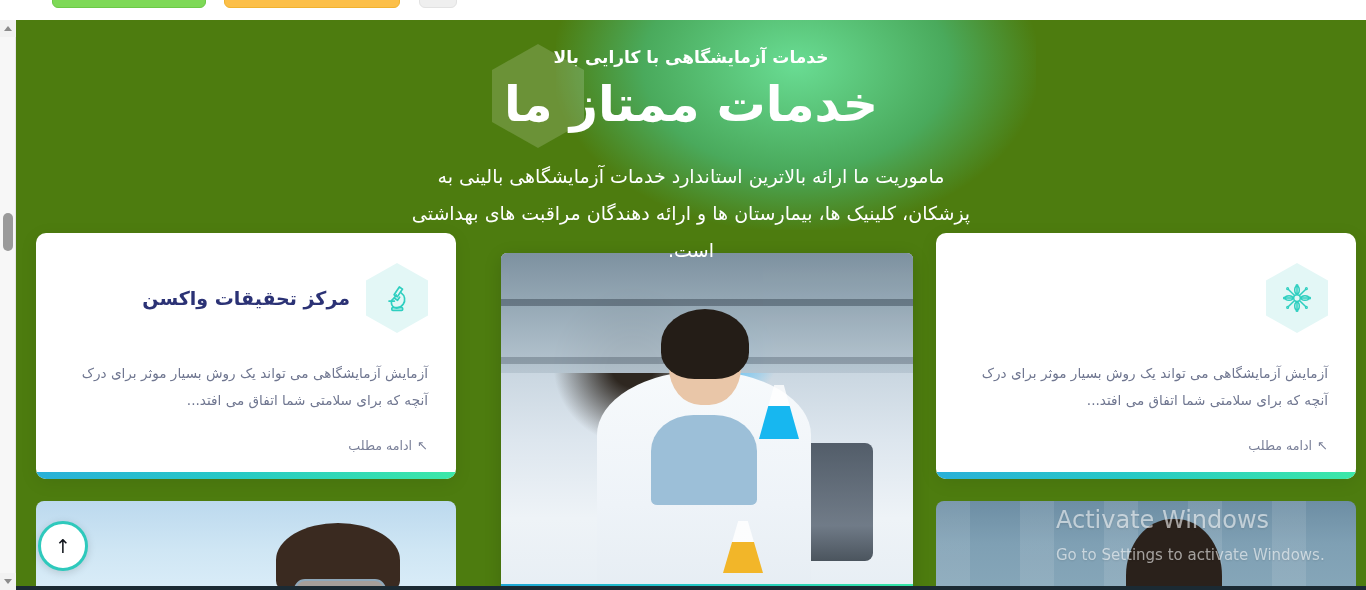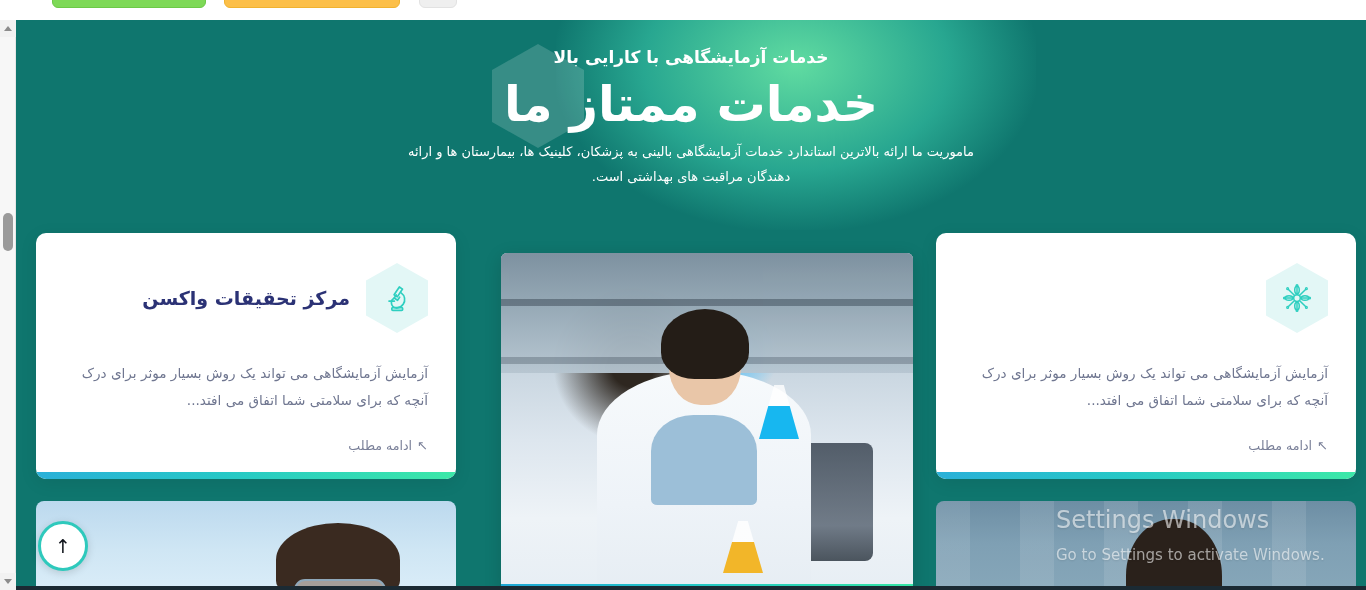--- a/index.html
+++ b/index.html
@@ -35,21 +35,21 @@
   .sb-tri.up{border-bottom:5px solid #8c8c8c;}
   .sb-tri.down{border-top:5px solid #8c8c8c;}
   #sb-thumb{
     position:absolute;left:3px;top:193px;width:10px;height:38px;
     background:#9a9a9a;border-radius:5px;
   }
 
   
   #section{
     position:absolute;left:16px;top:20px;width:1350px;height:570px;
-    background:#0f766e;overflow:hidden;
+    background:#4d7c0f;overflow:hidden;
   }
   
   #glow{
     position:absolute;left:540px;top:-120px;width:480px;height:330px;
     background:radial-gradient(ellipse at 50% 50%, rgba(110,237,170,.85) 0%, rgba(70,226,186,.45) 45%, rgba(41,210,193,0) 72%);
     pointer-events:none;
   }
   
   #hex-deco{
     position:absolute;left:476px;top:24px;width:92px;height:104px;
@@ -60,21 +60,21 @@
 
   
   #hero{position:absolute;left:0;top:0;width:1350px;text-align:center;z-index:3;}
   #eyebrow{
     margin-top:27px;color:#ffffff;font-size:17px;font-weight:bold;letter-spacing:.2px;
   }
   #hero-title{
     margin-top:9px;color:#ffffff;font-size:49px;font-weight:bold;line-height:1.18;
   }
   #hero-sub{
-    margin:5px auto 0;width:580px;color:#ffffff;font-size:13px;line-height:1.95;font-weight:500;
+    margin:24px auto 0;width:580px;color:#ffffff;font-size:19px;line-height:1.95;font-weight:500;
   }
 
   
   #cards{
     position:absolute;left:0;top:213px;width:1350px;height:360px;
   }
   .card{
     position:absolute;top:0;width:420px;background:#ffffff;
     border-radius:10px;overflow:hidden;
     box-shadow:0 4px 18px rgba(0,0,0,.08);
@@ -299,21 +299,21 @@
   <div class="card-b" id="cardb-left">
     <div class="photo"></div>
     <div class="head"></div>
     <div class="hair"></div>
     <div class="goggles"></div>
   </div>
 
 </div>
 
 <div id="watermark">
-  <div id="wm-title">Settings Windows</div>
+  <div id="wm-title">Activate Windows</div>
   <div id="wm-sub">Go to Settings to activate Windows.</div>
 </div>
 
 <div id="back-to-top">
   <span class="arr">↑</span>
 </div>
 
 <div id="scrollbar">
   <div id="sb-up">
     <span class="sb-tri up"></span>

